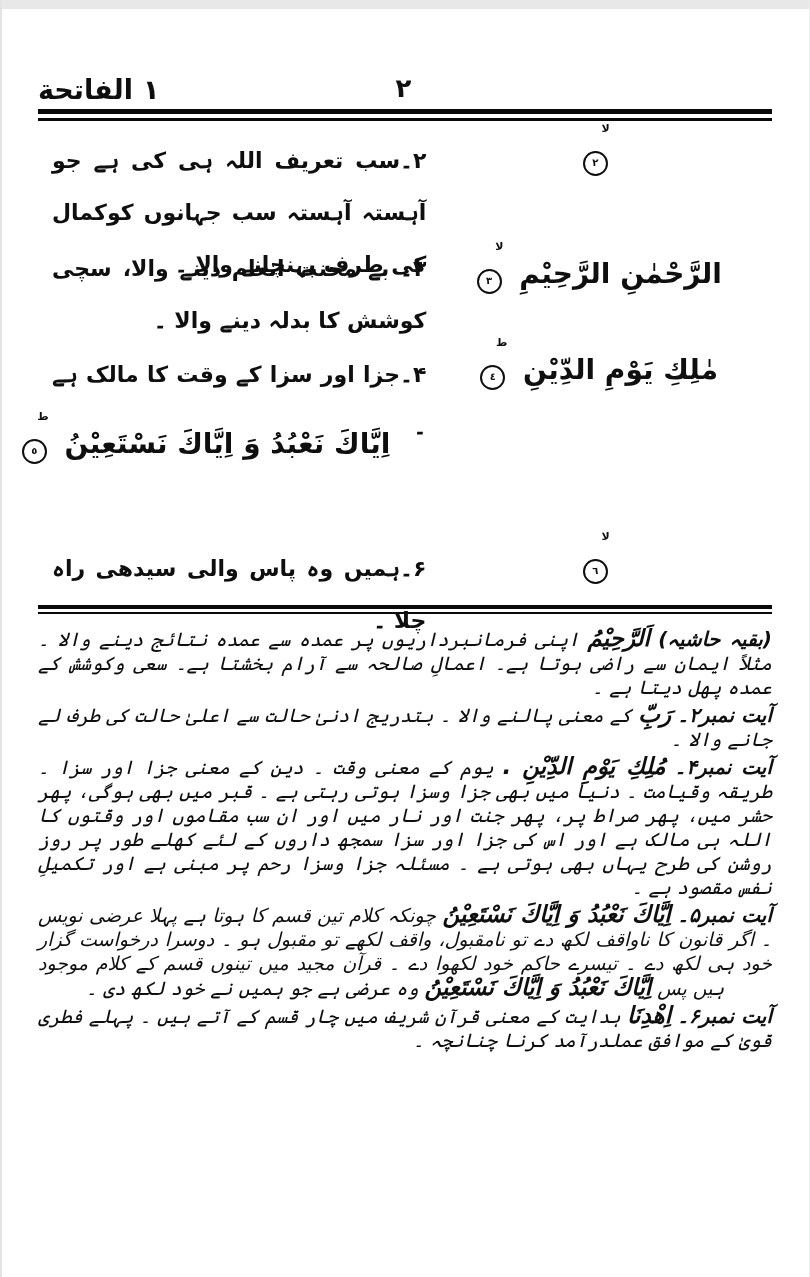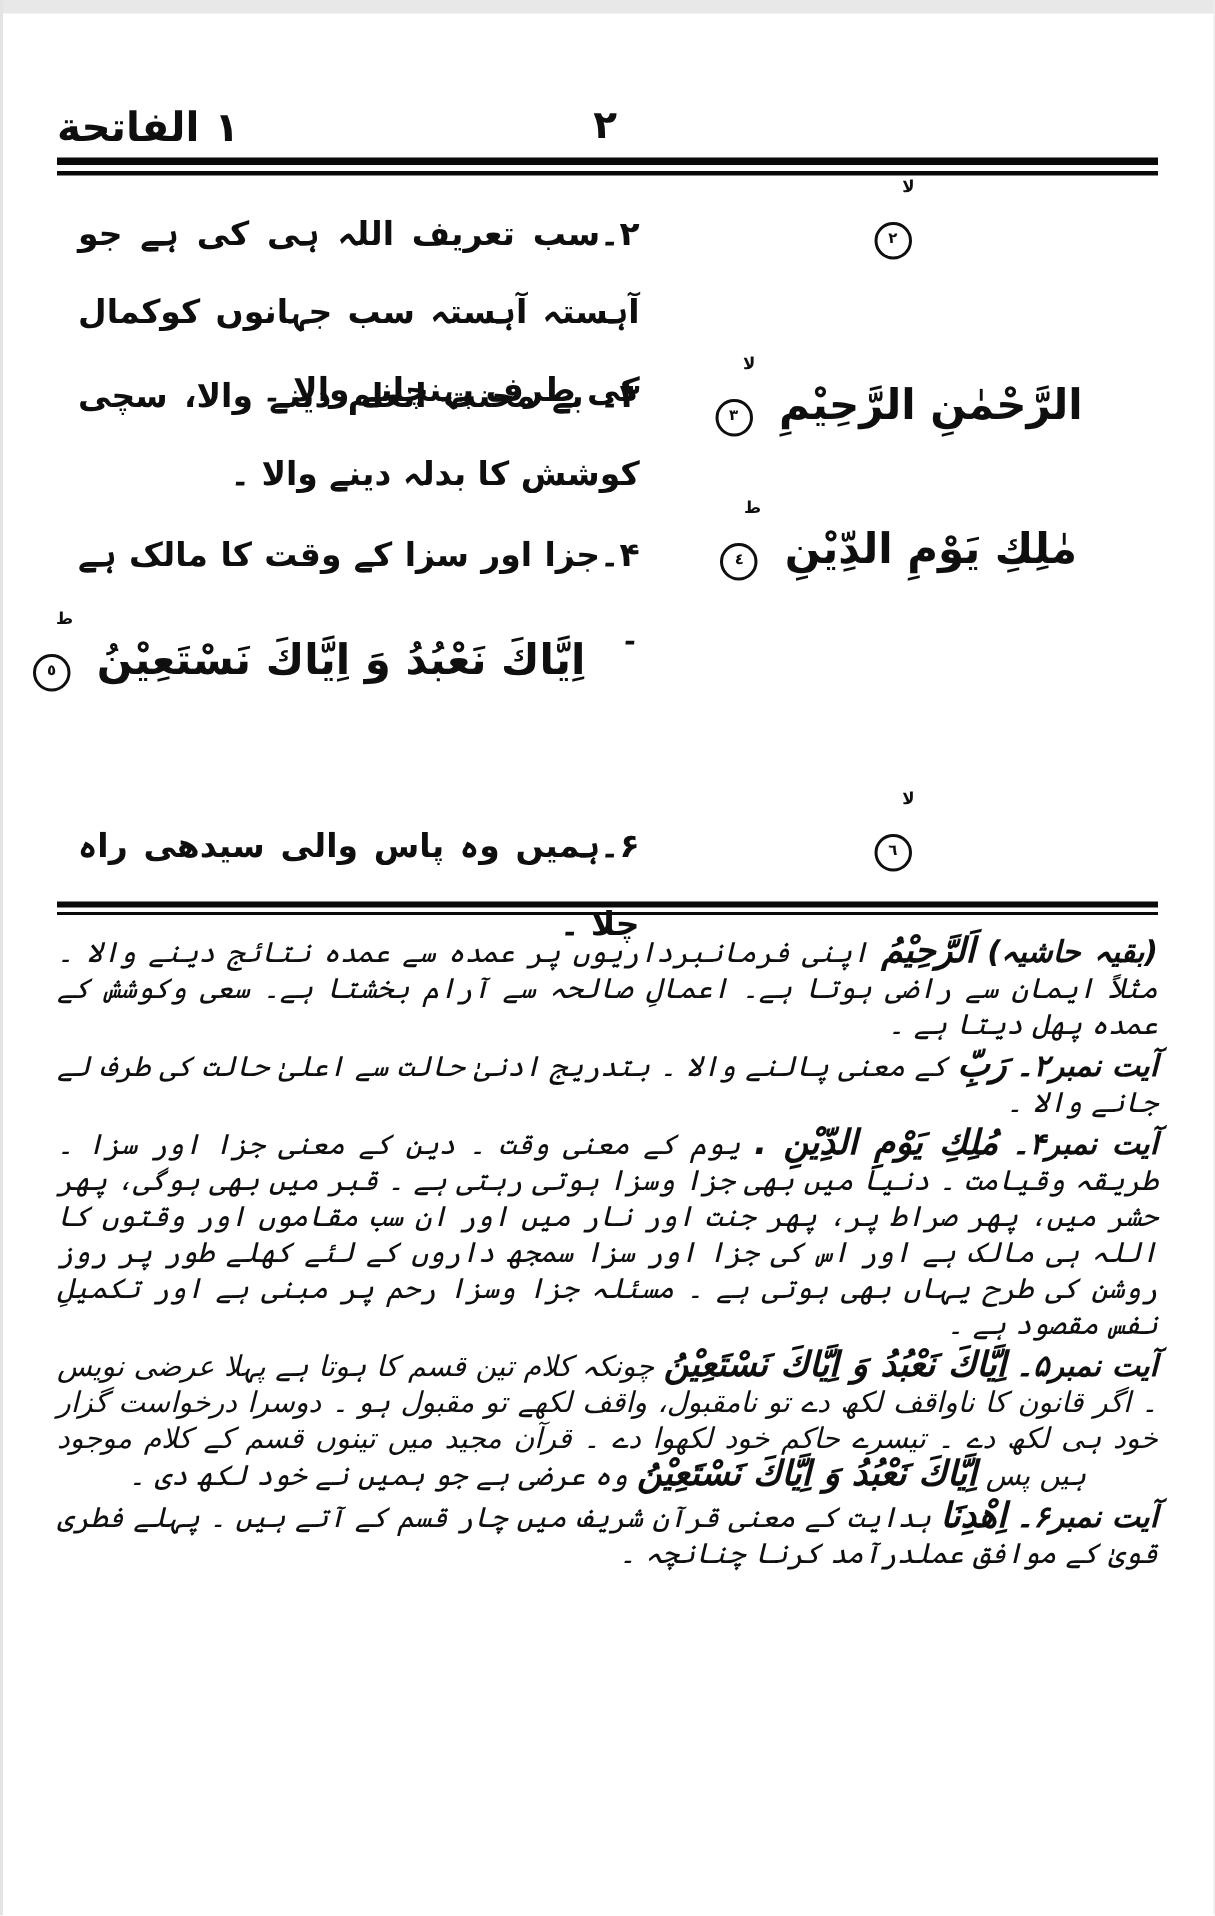--- a/index.html
+++ b/index.html
@@ -9,21 +9,21 @@
     font-family:"DejaVu Sans",sans-serif;
     color:#0f0f0f;
   }
   .edge-top{position:absolute;top:0;left:0;width:810px;height:9px;background:#e8e8e8;}
   .edge-left{position:absolute;top:0;left:0;width:2px;height:1277px;background:#e3e3e3;}
   .edge-right{position:absolute;top:0;right:0;width:1px;height:1277px;background:#ededed;}
 
   .page{position:relative;padding:0 38px;}
 
   
-  .header{position:relative;height:78px;margin-top:27px;}
+  .header{position:relative;height:100px;margin-top:9px;}
   .surah-title{
     position:absolute;left:0;bottom:4px;
     display:flex;align-items:flex-end;gap:10px;direction:ltr;
     font-size:27px;font-weight:bold;letter-spacing:1px;
   }
   .page-num{
     position:absolute;left:50%;transform:translateX(-60%);bottom:6px;
     font-size:26px;font-weight:bold;
   }
   .dbl-rule{height:4px;border-top:5px solid #0a0a0a;border-bottom:3px solid #0a0a0a;}

